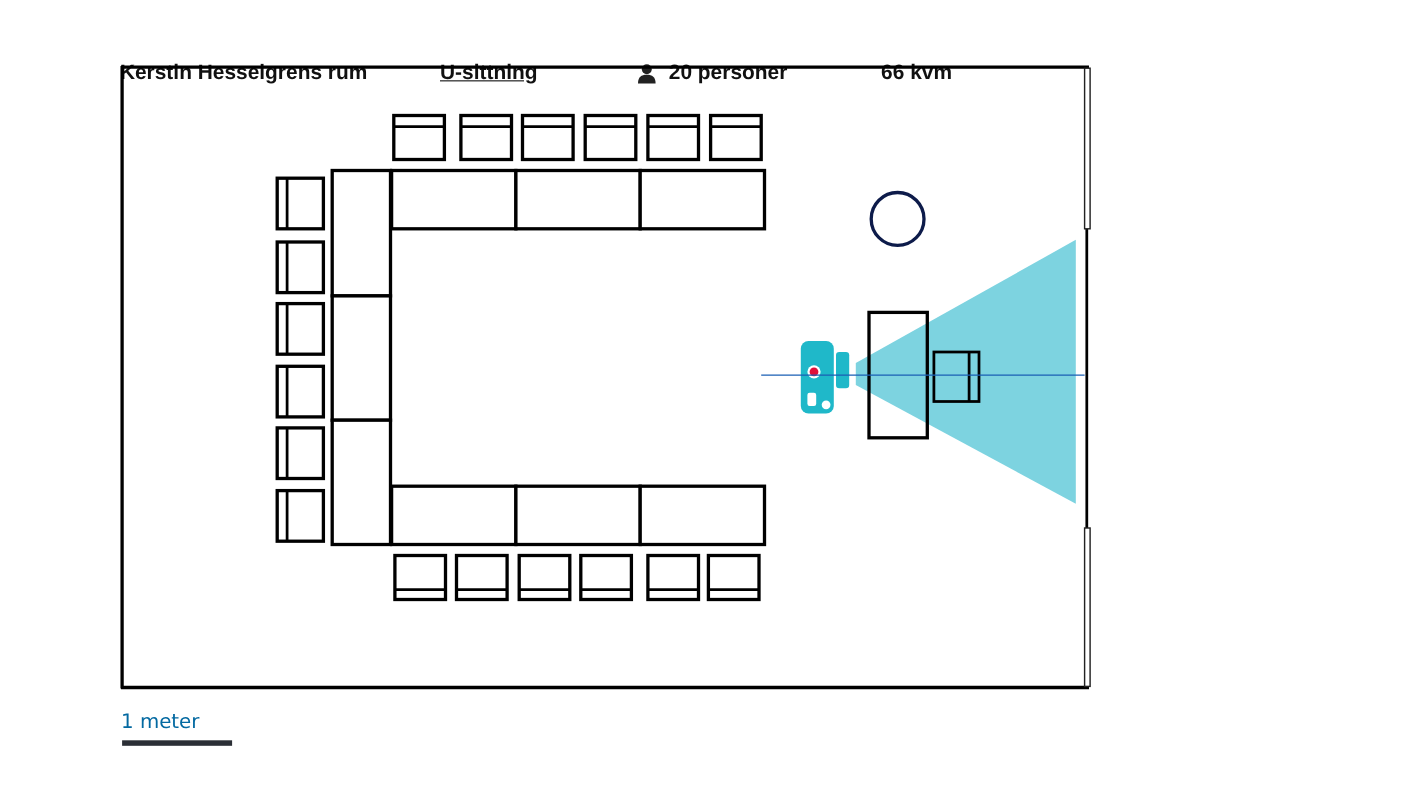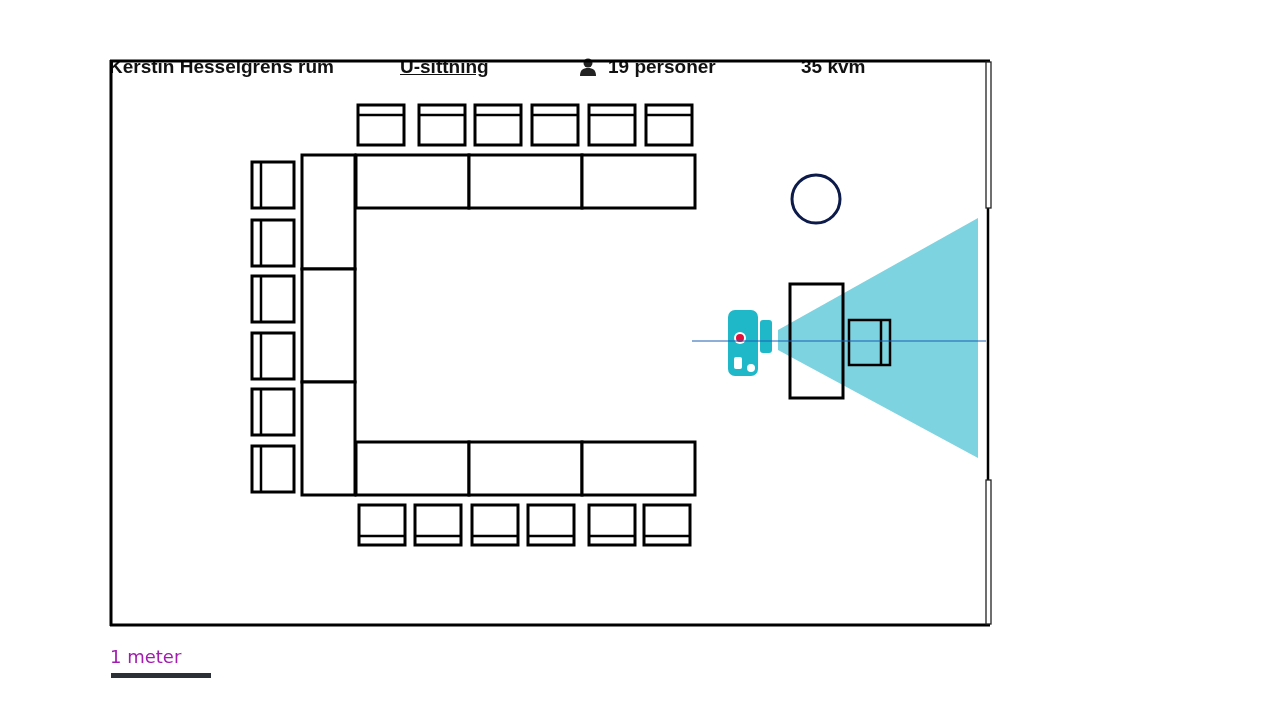--- a/index.html
+++ b/index.html
@@ -6,36 +6,36 @@
   body { width:1280px; height:720px; position:relative; overflow:hidden;
          font-family:"Liberation Sans", sans-serif; color:#111; }
   .hdr { position:absolute; top:18px; font-size:19px; font-weight:bold; white-space:nowrap;margin-top:38px; }
   #room-name { left:109px; }
   #layout-type { left:400px;text-decoration:underline; }
   #capacity { left:578px; display:flex; align-items:center; gap:10px; }
   #area { left:801px; }
   .person-icon { width:20px; height:20px; display:inline-block; }
   svg#plan { position:absolute; left:0; top:0; }
   #scale-label { position:absolute; left:110px; top:646px; font-size:18px;
-                 font-family:"DejaVu Sans", sans-serif; color:#a21caf; }
+                 font-family:"DejaVu Sans", sans-serif; color:#0369a1; }
   #scale-bar { position:absolute; left:111px; top:673px; width:100px; height:5px; background:#2b2f36; }
 </style>
 </head>
 <body>
 
 <div class="hdr" id="room-name">Kerstin Hesselgrens rum</div>
 <div class="hdr" id="layout-type">U-sittning</div>
 <div class="hdr" id="capacity">
   <svg class="person-icon" viewBox="0 0 20 20">
     <circle cx="10" cy="6" r="4.5" fill="#222"></circle>
     <path d="M2 19 C2 13 5 11 10 11 C15 11 18 13 18 19 Z" fill="#222"></path>
   </svg>
-  <span>19 personer</span>
+  <span>20 personer</span>
 </div>
-<div class="hdr" id="area">35 kvm</div>
+<div class="hdr" id="area">66 kvm</div>
 
 <svg id="plan" width="1280" height="720" viewBox="0 0 1280 720">
 
   <g>
     <line x1="110" y1="61" x2="990" y2="61" stroke="#000" stroke-width="3"></line>
     <line x1="111" y1="60" x2="111" y2="626" stroke="#000" stroke-width="3"></line>
     <line x1="110" y1="625" x2="990" y2="625" stroke="#000" stroke-width="3"></line>
     <line x1="988" y1="208" x2="988" y2="480" stroke="#000" stroke-width="2.5"></line>
   </g>
 

